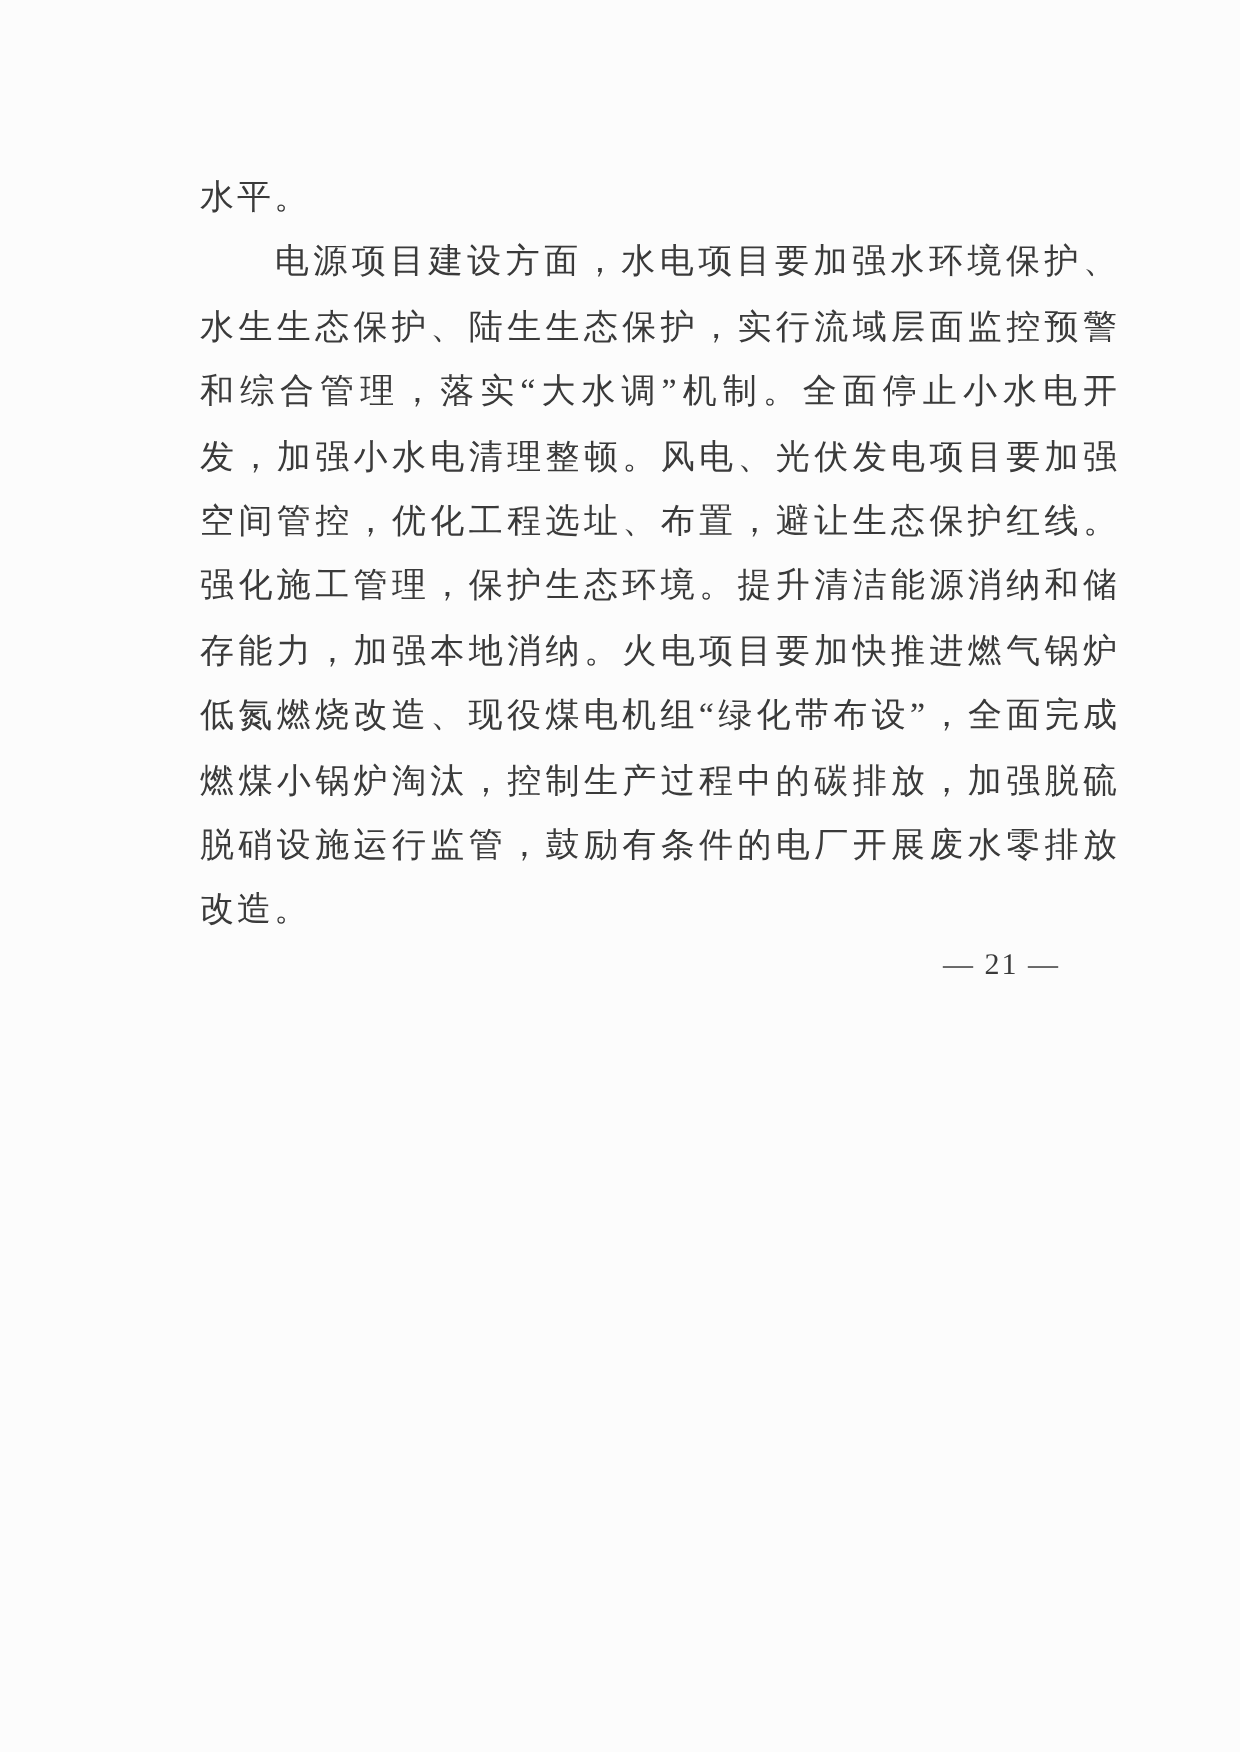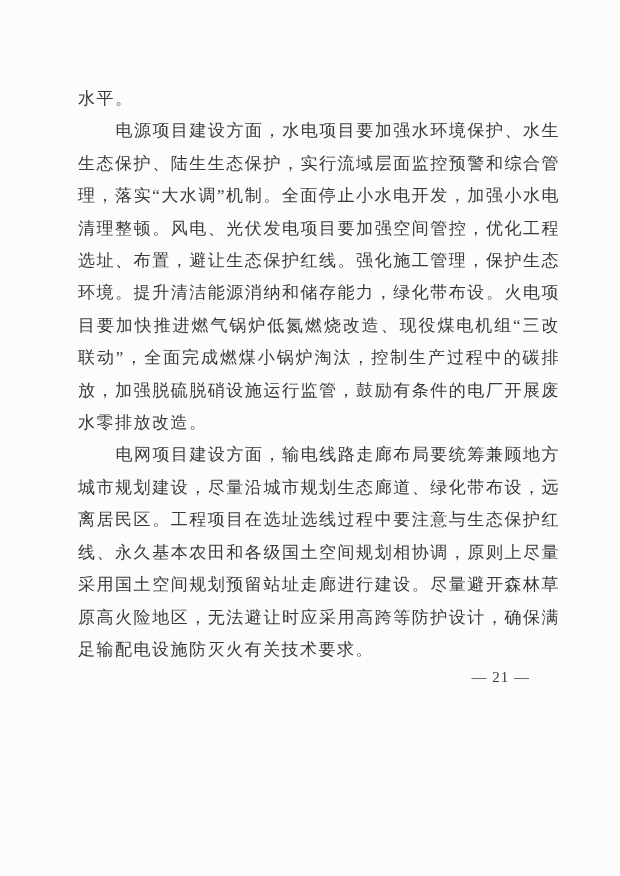--- a/index.html
+++ b/index.html
@@ -7,21 +7,21 @@
     padding: 0;
     width: 620px;
     height: 876px;
     overflow: hidden;
     background: #fcfcfc;
   }
   .page {
     box-sizing: border-box;
     width: 620px;
     height: 876px;
-    padding: 83px 60px 0 78px;
+    padding: 83px 60px 0 100px;
     font-family: "Liberation Serif", "DejaVu Serif", serif;
     font-size: 17px;
     color: #3a3a3a;
     background: #fcfcfc;
   }
   .para {
     margin: 0;
     line-height: 32.4px;
     letter-spacing: 1.5px;
     text-align: justify;
@@ -40,18 +40,17 @@
     line-height: 20px;
     letter-spacing: 1px;
     color: #3a3a3a;
   }
 </style>
 </head>
 <body>
 
 <div class="page">
   <p class="para no-indent">水平。</p>
-  <p class="para">电源项目建设方面，水电项目要加强水环境保护、水生生态保护、陆生生态保护，实行流域层面监控预警和综合管理，落实“大水调”机制。全面停止小水电开发，加强小水电清理整顿。风电、光伏发电项目要加强空间管控，优化工程选址、布置，避让生态保护红线。强化施工管理，保护生态环境。提升清洁能源消纳和储存能力，绿化带布设。火电项目要加快推进燃气锅炉低氮燃烧改造、现役煤电机组“三改联动”，全面完成燃煤小锅炉淘汰，控制生产过程中的碳排放，加强脱硫脱硝设施运行监管，鼓励有条件的电厂开展废水零排放改造。</p>
-  <p class="para">电网项目建设方面，输电线路走廊布局要统筹兼顾地方城市规划建设，尽量沿城市规划生态廊道、绿化带布设，远离居民区。工程项目在选址选线过程中要注意与生态保护红线、永久基本农田和各级国土空间规划相协调，原则上尽量采用国土空间规划预留站址走廊进行建设。尽量避开森林草原高火险地区，无法避让时应采用高跨等防护设计，确保满足输配电设施防灭火有关技术要求。</p>
+  <p class="para">电源项目建设方面，水电项目要加强水环境保护、水生生态保护、陆生生态保护，实行流域层面监控预警和综合管理，落实“大水调”机制。全面停止小水电开发，加强小水电清理整顿。风电、光伏发电项目要加强空间管控，优化工程选址、布置，避让生态保护红线。强化施工管理，保护生态环境。提升清洁能源消纳和储存能力，加强本地消纳。火电项目要加快推进燃气锅炉低氮燃烧改造、现役煤电机组“绿化带布设”，全面完成燃煤小锅炉淘汰，控制生产过程中的碳排放，加强脱硫脱硝设施运行监管，鼓励有条件的电厂开展废水零排放改造。</p>
   <div class="footer">
     <span>— 21 —</span>
   </div>
 </div>
 
 </body></html>

